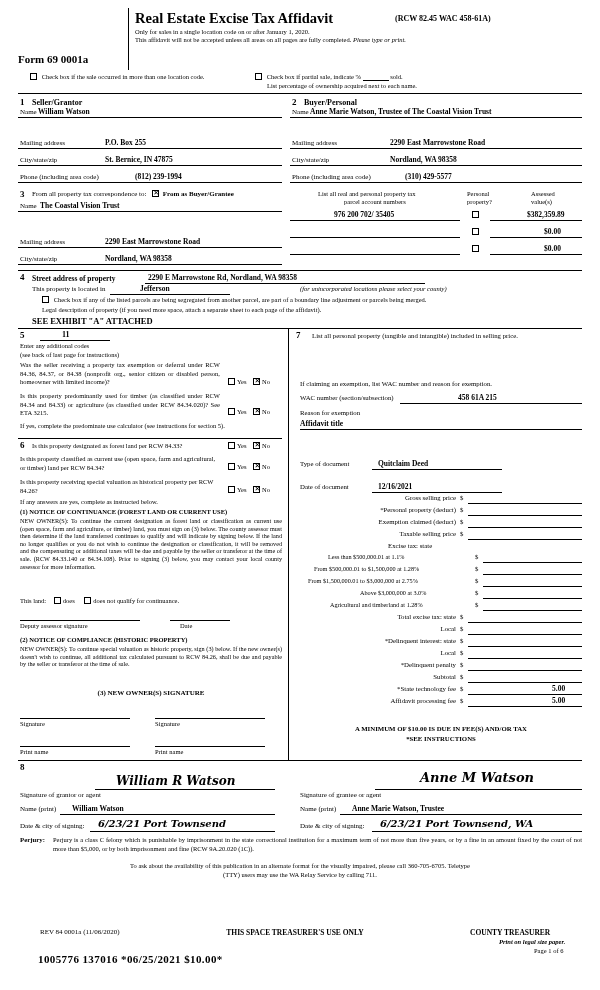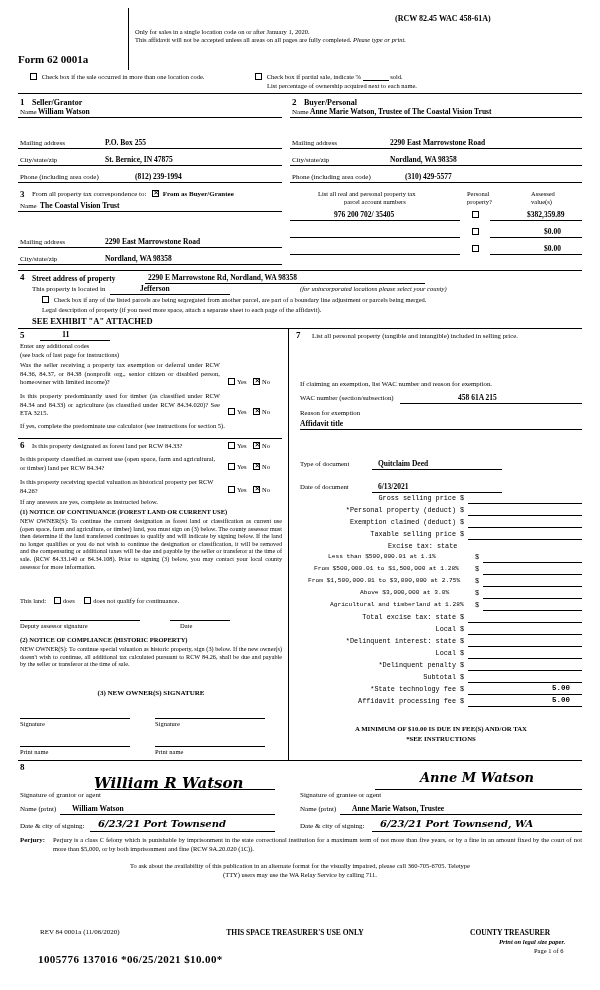--- a/index.html
+++ b/index.html
@@ -26,25 +26,26 @@
   .secnum{font-weight:bold;font-size:9px;}
 </style>
 </head>
 <body>
 
 <div class="page">
 
 
   <div class="abs vline" style="left:128px;top:8px;height:62px;"></div>
 
+  <div class="abs b" style="left:135px;top:10px;font-size:14.5px;">Real Estate Excise Tax Affidavit</div>
   <div class="abs b" style="left:395px;top:14px;font-size:8px;">(RCW 82.45 WAC 458-61A)</div>
   <div class="abs" style="left:135px;top:28px;font-size:6.5px;">Only for sales in a single location code on or after January 1, 2020.</div>
   <div class="abs" style="left:135px;top:36px;font-size:6.5px;"><span>This affidavit will not be accepted unless all areas on all pages are fully completed.</span> <span class="i">Please type or print.</span></div>
 
-  <div class="abs b" style="left:18px;top:53px;font-size:11px;">Form 62 0001a</div>
+  <div class="abs b" style="left:18px;top:53px;font-size:11px;">Form 69 0001a</div>
 
   <div class="abs" style="left:30px;top:73px;font-size:6.5px;">
     <span class="box"></span>
     <span style="margin-left:3px;">Check box if the sale occurred in more than one location code.</span>
   </div>
   <div class="abs" style="left:255px;top:73px;font-size:6.5px;">
     <span class="box"></span>
     <span style="margin-left:3px;">Check box if partial sale, indicate %</span>
     <span class="fld" style="width:26px;">&nbsp;</span>
     <span>sold.</span>
@@ -236,24 +237,24 @@
 
   <div class="abs" style="left:300px;top:409px;font-size:6.8px;">Reason for exemption</div>
   <div class="abs b" style="left:300px;top:419px;font-size:7.5px;">Affidavit title</div>
   <div class="abs hr" style="left:300px;top:429px;width:282px;"></div>
 
   <div class="abs" style="left:300px;top:460px;font-size:6.8px;">Type of document</div>
   <div class="abs b" style="left:378px;top:459px;font-size:7.5px;">Quitclaim Deed</div>
   <div class="abs hr" style="left:372px;top:469px;width:130px;"></div>
 
   <div class="abs" style="left:300px;top:483px;font-size:6.8px;">Date of document</div>
-  <div class="abs b" style="left:378px;top:482px;font-size:7.5px;">6/13/2021</div>
+  <div class="abs b" style="left:378px;top:482px;font-size:7.5px;">12/16/2021</div>
   <div class="abs hr" style="left:372px;top:492px;width:130px;"></div>
 
-  <div class="abs" style="left:300px;top:494px;width:282px;font-family:Liberation Mono, monospace;">
+  <div class="abs" style="left:300px;top:494px;width:282px;">
 
     <div style="position:relative;height:12px;">
       <span class="abs" style="right:126px;top:0;font-size:6.8px;">Gross selling price</span>
       <span class="abs" style="left:160px;top:0;font-size:6.8px;">$</span>
       <span class="abs b" style="left:200px;top:-1px;font-size:7.5px;"></span>
       <span class="abs" style="left:168px;top:9px;width:114px;border-bottom:1px solid #000;"></span>
     </div>
     <div style="position:relative;height:12px;">
       <span class="abs" style="right:126px;top:0;font-size:6.8px;">*Personal property (deduct)</span>
       <span class="abs" style="left:160px;top:0;font-size:6.8px;">$</span>
@@ -354,21 +355,21 @@
       <span class="abs" style="left:168px;top:9px;width:114px;border-bottom:1px solid #000;"></span>
     </div>
   </div>
 
   <div class="abs b ctr" style="left:300px;top:725px;width:282px;font-size:6.8px;">A MINIMUM OF $10.00 IS DUE IN FEE(S) AND/OR TAX</div>
   <div class="abs b ctr" style="left:300px;top:735px;width:282px;font-size:6.8px;">*SEE INSTRUCTIONS</div>
 
   <div class="abs hr" style="left:18px;top:760px;width:564px;"></div>
   <div class="abs secnum" style="left:20px;top:762px;">8</div>
 
-  <div class="abs hand" style="left:94px;top:774px;font-size:15px;">William R Watson</div>
+  <div class="abs hand" style="left:116px;top:774px;font-size:12px;">William R Watson</div>
   <div class="abs hand" style="left:420px;top:770px;font-size:13px;">Anne M Watson</div>
 
   <div class="abs" style="left:20px;top:791px;font-size:7px;">Signature of grantor or agent</div>
   <div class="abs hr" style="left:95px;top:789px;width:180px;"></div>
   <div class="abs" style="left:300px;top:791px;font-size:7px;">Signature of grantee or agent</div>
   <div class="abs hr" style="left:375px;top:789px;width:207px;"></div>
 
   <div class="abs" style="left:20px;top:805px;font-size:7px;">Name (print)</div>
   <div class="abs b" style="left:72px;top:804px;font-size:7.5px;">William Watson</div>
   <div class="abs hr" style="left:60px;top:814px;width:215px;"></div>

